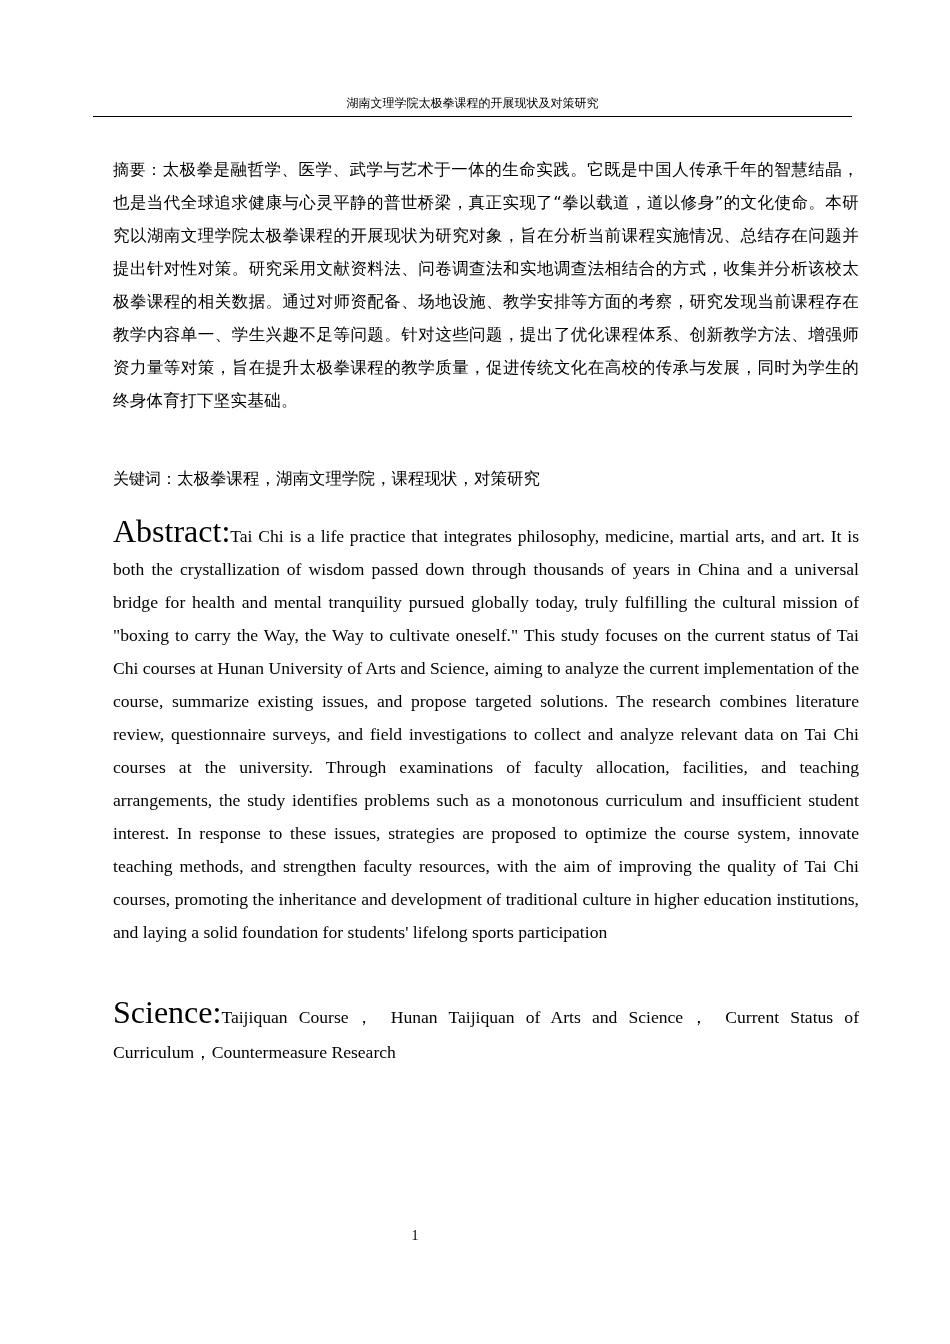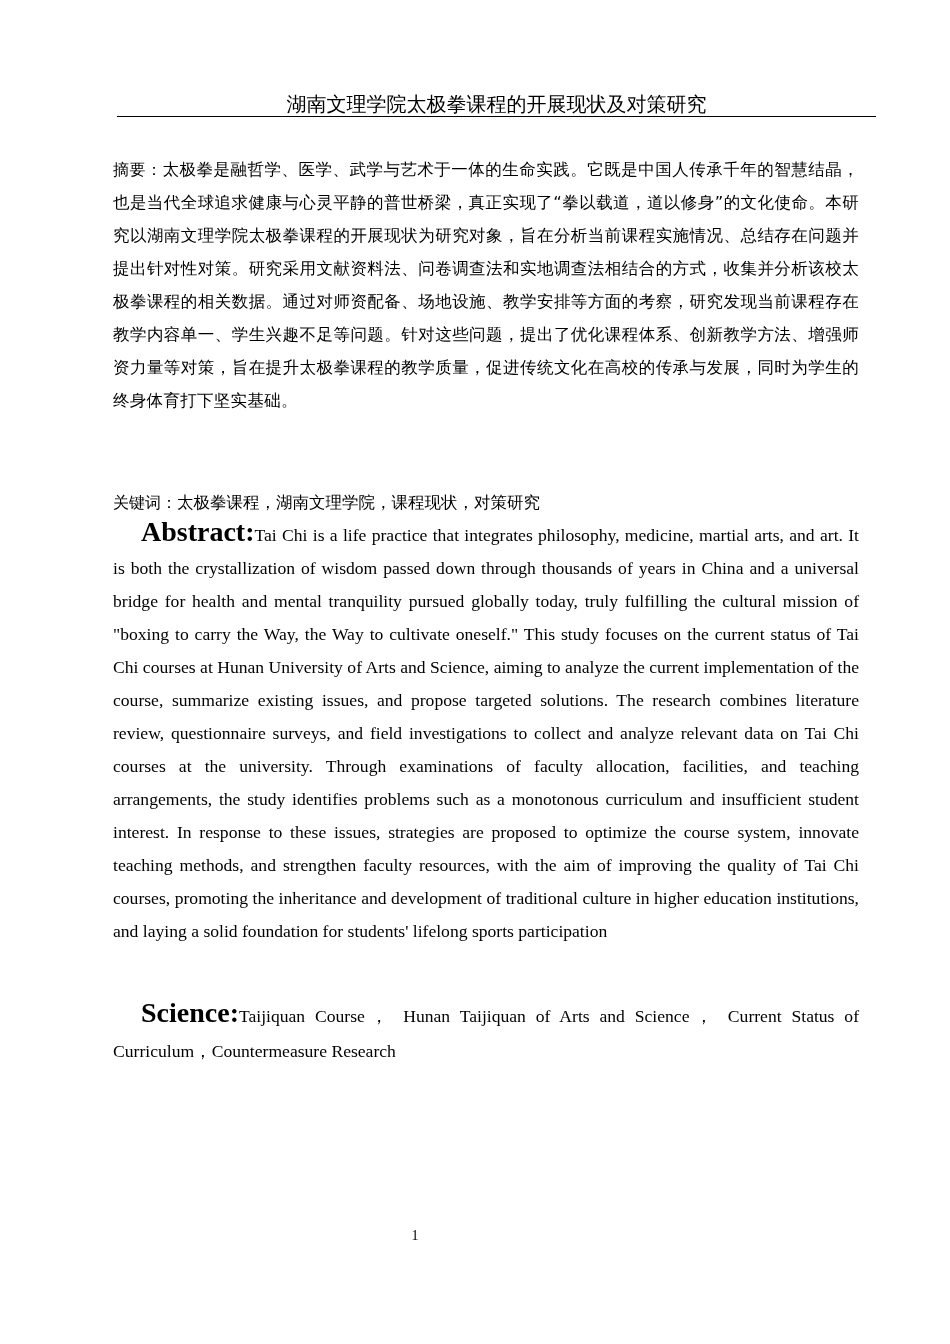--- a/index.html
+++ b/index.html
@@ -1,37 +1,37 @@
 <!DOCTYPE html>
 <html><head>
   <meta charset="utf-8">
   <style>
     html, body { margin: 0; padding: 0; background: #ffffff; }
     body { width: 950px; height: 1344px; position: relative; overflow: hidden; color: #000; }
     .header {
-      position: absolute; left: 117px; top: 92px; width: 759px; height: 24px;
-      text-align: center; font-family: Liberation Serif, serif;
-      font-size: 20px; line-height: 24px; border-bottom: 1.5px solid #000;
+      position: absolute; left: 93px; top: 92px; width: 759px; height: 24px;
+      text-align: center; font-family: Liberation Mono, monospace;
+      font-size: 12px; line-height: 24px; border-bottom: 1.5px solid #000;
     }
     .cn-abstract {
       position: absolute; left: 113px; top: 153px; width: 746px;
       font-family: "DejaVu Sans", sans-serif; font-size: 16.5px; line-height: 33px;
       text-align: justify; letter-spacing: 0.3px;
     }
     .cn-label { font-size: 16px; font-weight: normal; }
     .cn-keywords {
-      position: absolute; left: 113px; top: 486px; width: 746px;
+      position: absolute; left: 113px; top: 462px; width: 746px;
       font-family: "DejaVu Sans", sans-serif; font-size: 16.5px; line-height: 33px;
     }
     .en-abstract {
       position: absolute; left: 113px; top: 515px; width: 746px;
       font-family: "Liberation Serif", serif; font-size: 17.6px; line-height: 33px;
       text-align: justify;
     }
-    .en-label { font-size: 28px; font-weight: bold; margin-left: 28px; }
+    .en-label { font-size: 32px; font-weight: normal; }
     .en-keywords {
       position: absolute; left: 113px; top: 995px; width: 746px;
       font-family: "Liberation Serif", serif; font-size: 17.6px; line-height: 35px;
       text-align: justify;
     }
     .page-number {
       position: absolute; left: 405px; top: 1228px; width: 20px; text-align: center;
       font-family: "Liberation Serif", serif; font-size: 14px;
     }
   </style>

